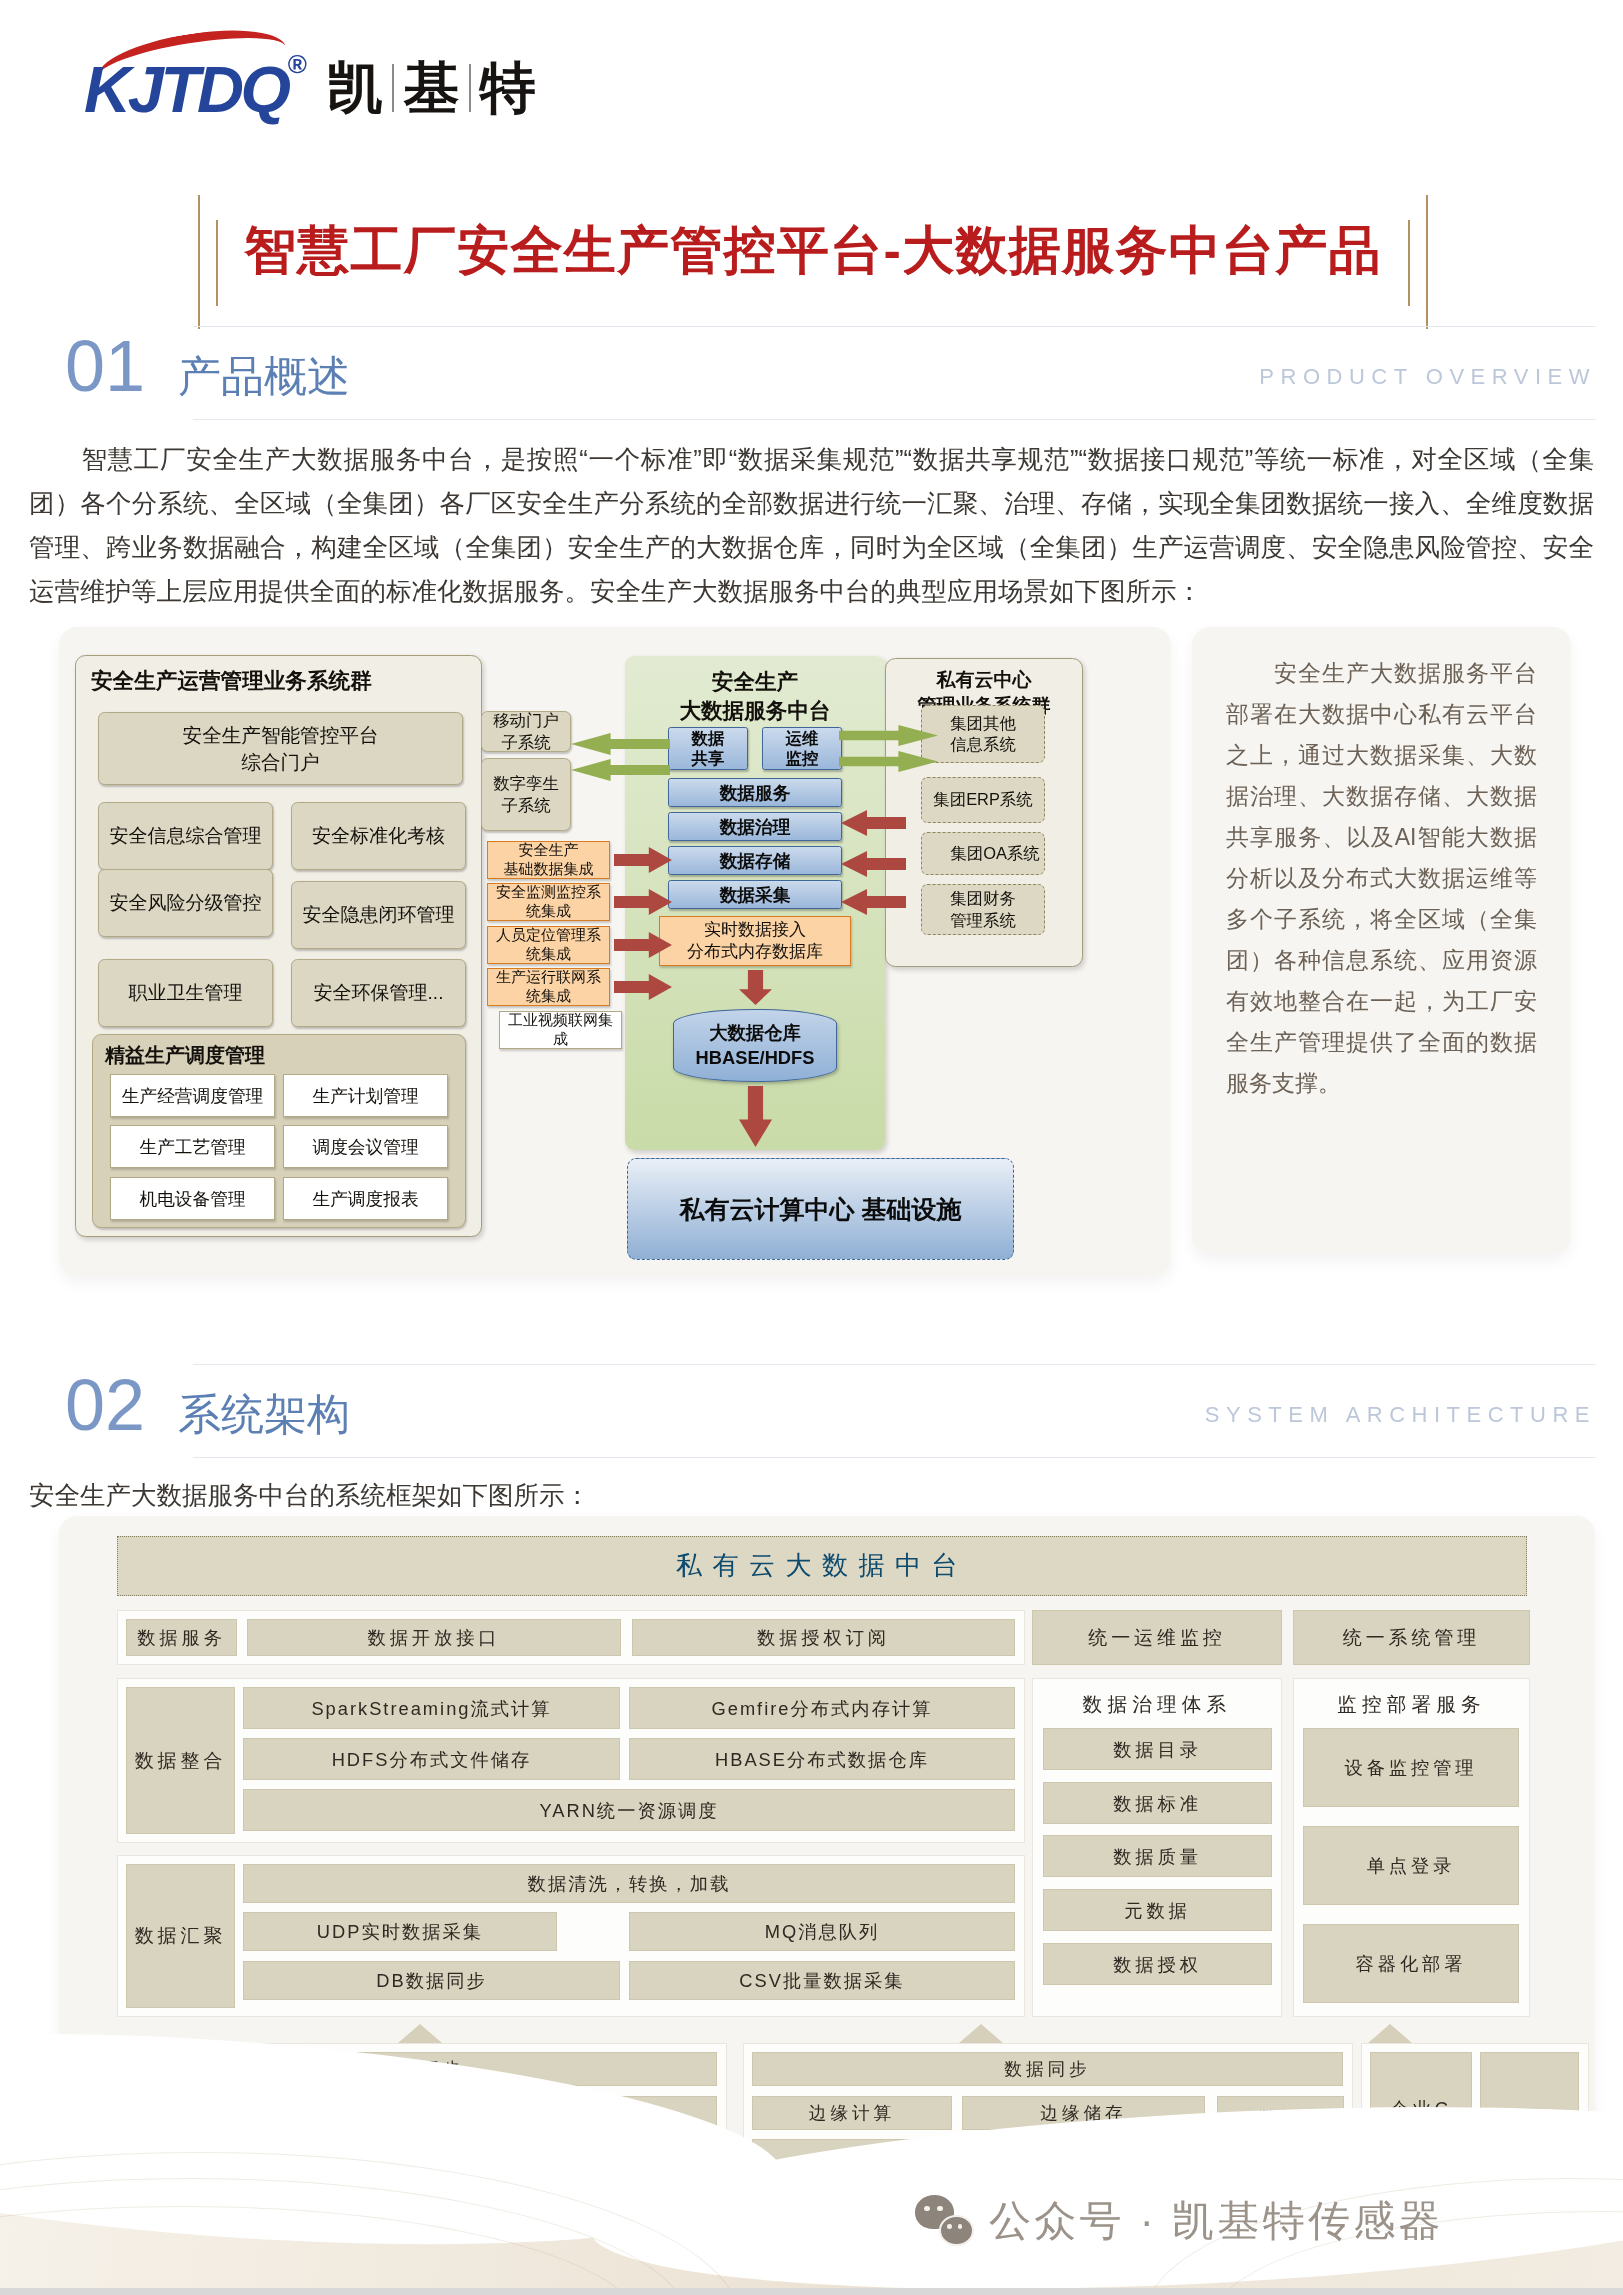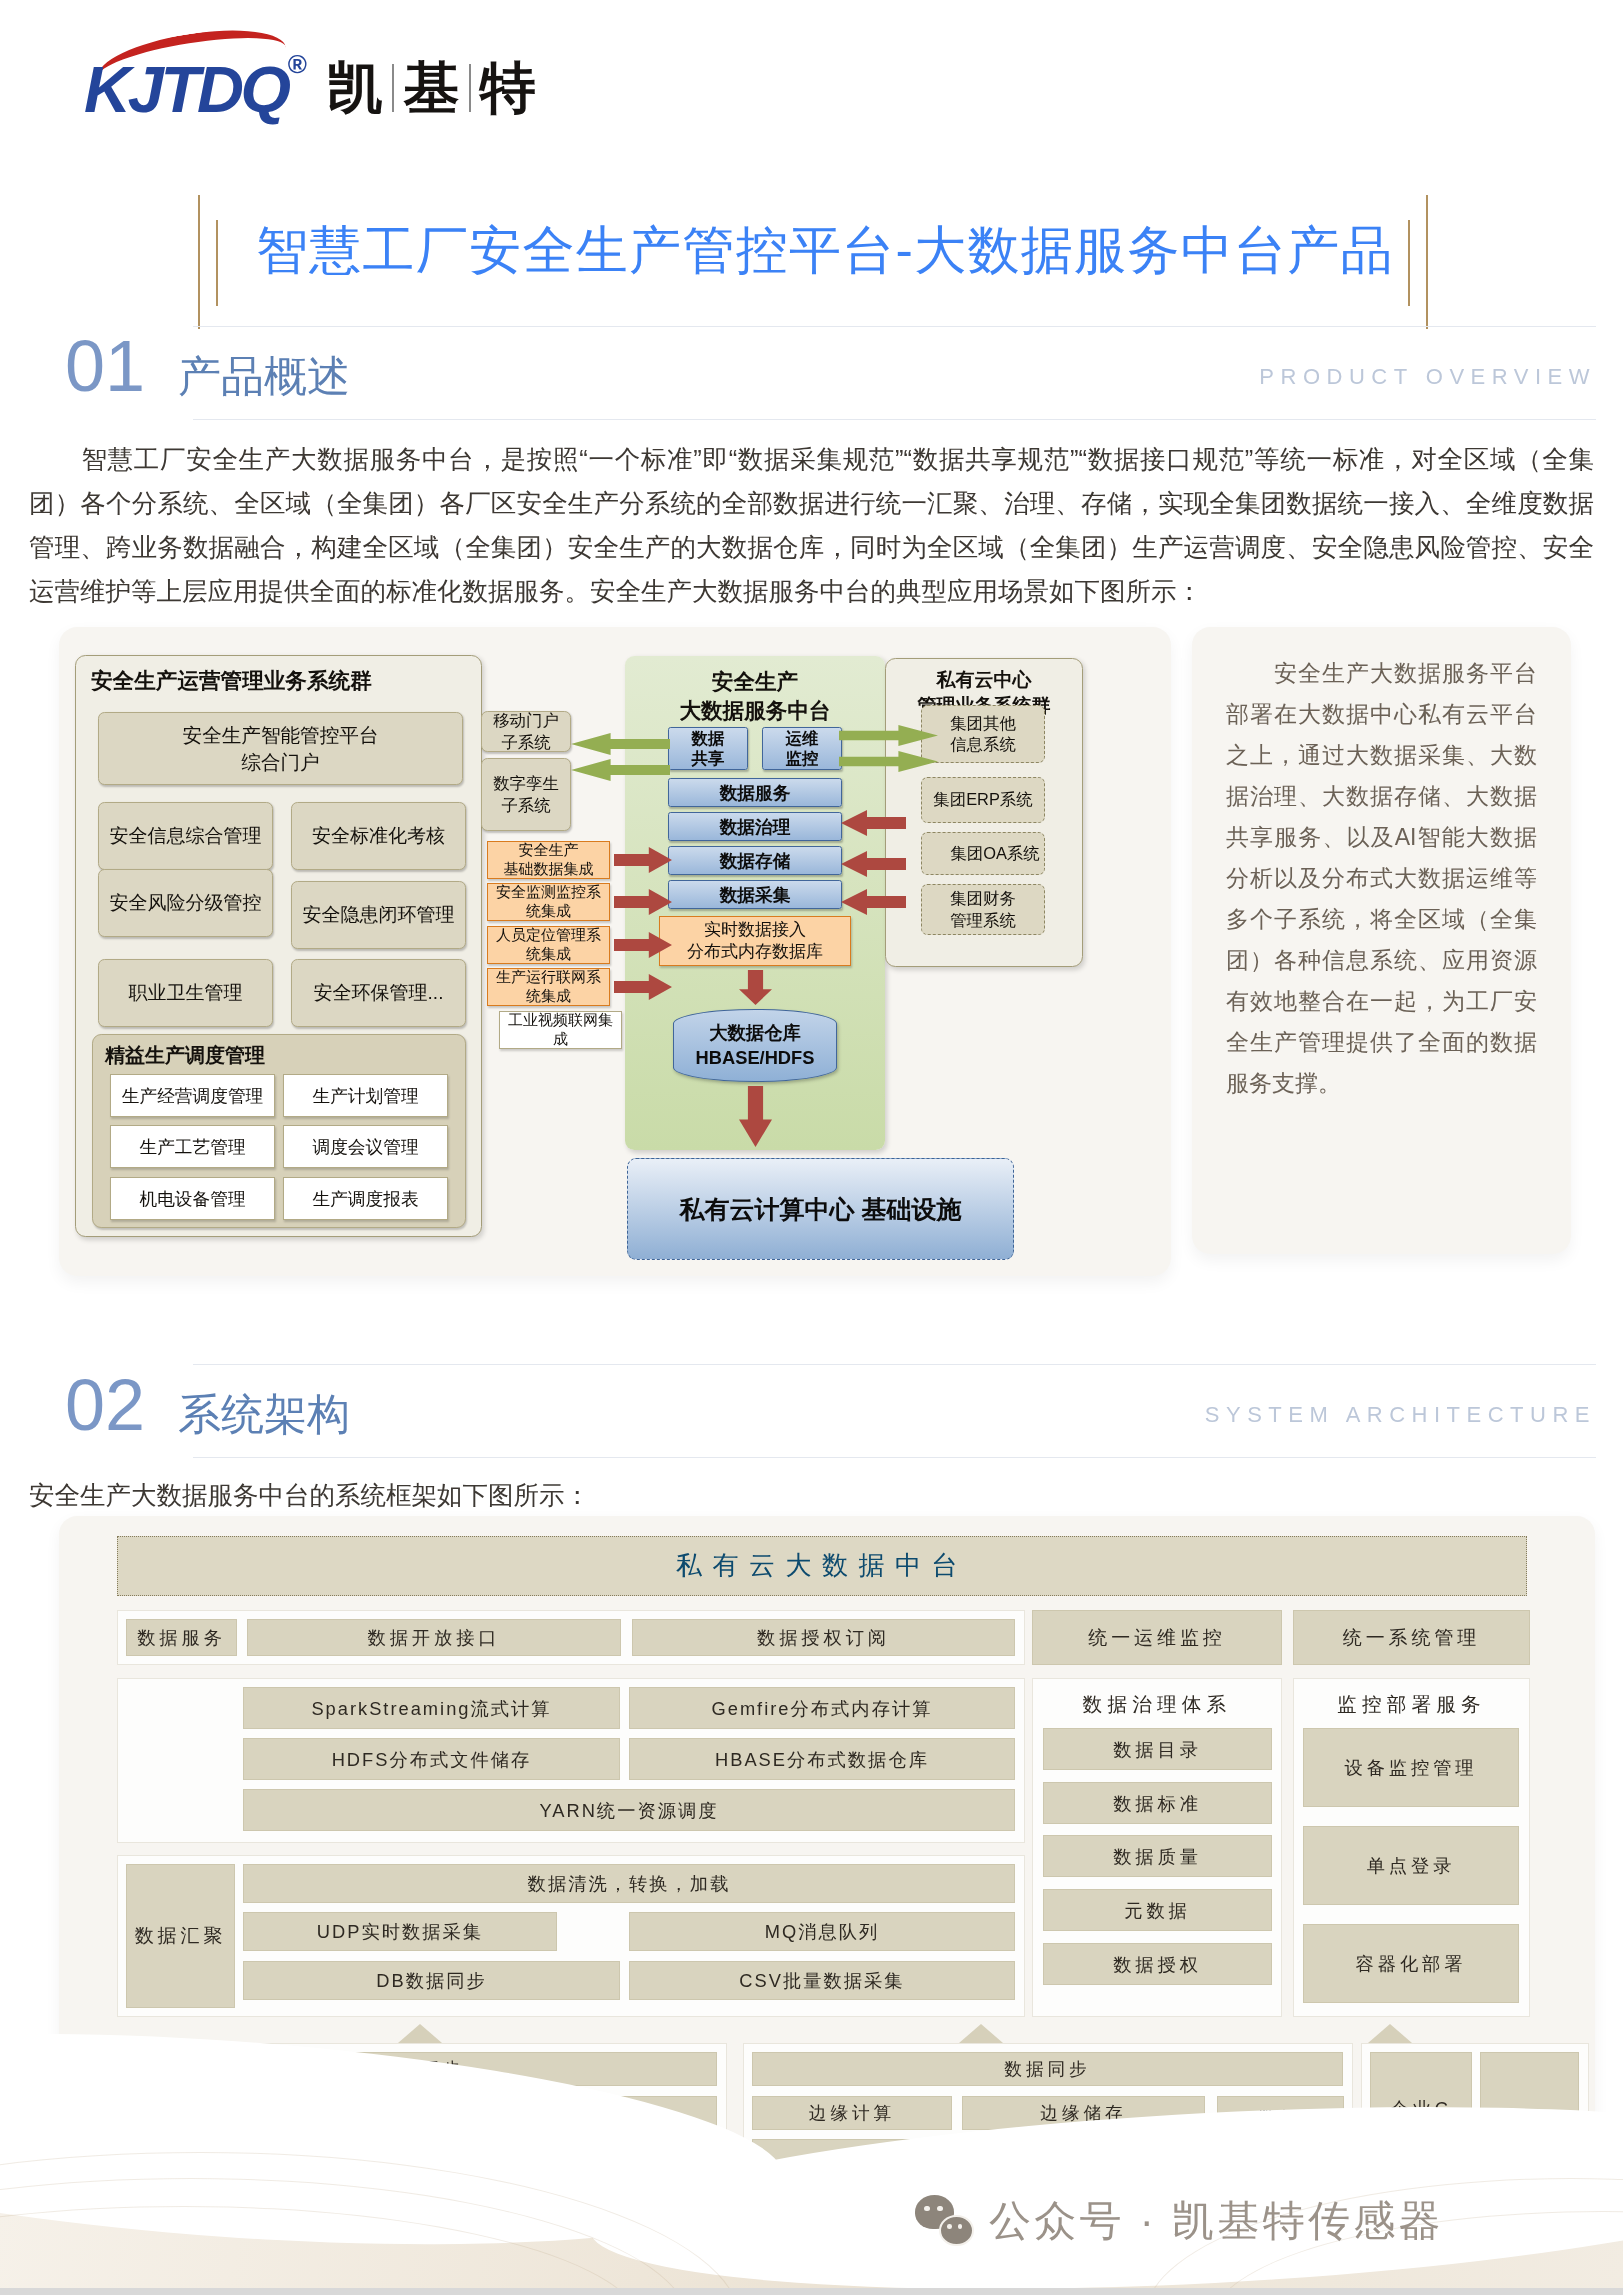--- a/index.html
+++ b/index.html
@@ -9,21 +9,21 @@
   .pre{white-space:pre-line;}
 
   
   .logo-en{position:absolute;left:84px;top:51px;font-size:65px;font-style:italic;font-weight:900;color:#24459a;letter-spacing:-3.3px;line-height:1;}
   .logo-reg{font-size:26px;font-style:normal;vertical-align:39px;letter-spacing:0;}
   .logo-swoosh{position:absolute;left:97px;top:34px;width:190px;height:47px;border-top:9.8px solid #c4231f;border-radius:50%;transform:rotate(-9deg);}
   .logo-cn{position:absolute;left:327px;top:60px;display:flex;align-items:center;font-size:56px;font-weight:900;color:#161311;line-height:1;}
   .logo-sep{display:inline-block;width:2px;height:48px;background:#8a8a8a;margin:0 9.2px;}
 
   
-  .banner-title{position:absolute;left:256px;top:216px;font-size:52px;font-weight:400;color:#3b82f6;letter-spacing:1.3px;}
+  .banner-title{position:absolute;left:244px;top:216px;font-size:52px;font-weight:700;color:#b91c1c;letter-spacing:1.3px;}
   .vline{position:absolute;width:2px;background:#b29260;}
 
   
   .hline{position:absolute;height:1.3px;background:#e4e8ef;}
   .sec-num{position:absolute;left:65px;font-size:72px;font-weight:400;color:#7b97c6;line-height:1;}
   .sec-title{position:absolute;left:178px;font-size:43px;font-weight:500;color:#5c80b4;}
   .sec-en{position:absolute;right:27px;font-size:22px;font-weight:400;letter-spacing:6.5px;color:#bcc7d9;}
 
   .paragraph{position:absolute;left:29px;width:1565px;font-size:25.5px;line-height:44px;color:#3d3833;text-align:justify;}
 
@@ -200,20 +200,21 @@
     <div class="b dotbar" style="left:58px;top:19.6px;width:1410px;height:60px;font-size:26px;letter-spacing:10.5px;">私有云大数据中台</div>
 
     <div class="b card" style="left:58px;top:94px;width:908px;height:55px;"></div>
     <div class="b flat" style="left:67px;top:103px;width:111px;height:37px;font-size:18.3px;">数据服务</div>
     <div class="b flat" style="left:188px;top:103px;width:374px;height:37px;font-size:18.3px;">数据开放接口</div>
     <div class="b flat" style="left:573px;top:103px;width:383px;height:37px;font-size:18.3px;">数据授权订阅</div>
     <div class="b flat" style="left:973px;top:94px;width:250px;height:55px;font-size:19px;">统一运维监控</div>
     <div class="b flat" style="left:1234px;top:94px;width:237px;height:55px;font-size:19px;">统一系统管理</div>
 
     <div class="b card" style="left:58px;top:162px;width:908px;height:165px;"></div>
+    <div class="b flat" style="left:67px;top:171px;width:109px;height:147px;font-size:19px;">数据整合</div>
     <div class="b flat" style="left:184px;top:171px;width:377px;height:42px;font-size:18.3px;letter-spacing:2px;">SparkStreaming流式计算</div>
     <div class="b flat" style="left:570px;top:171px;width:386px;height:42px;font-size:18.3px;letter-spacing:2px;">Gemfire分布式内存计算</div>
     <div class="b flat" style="left:184px;top:222px;width:377px;height:42px;font-size:18.3px;letter-spacing:2px;">HDFS分布式文件储存</div>
     <div class="b flat" style="left:570px;top:222px;width:386px;height:42px;font-size:18.3px;letter-spacing:2px;">HBASE分布式数据仓库</div>
     <div class="b flat" style="left:184px;top:273px;width:772px;height:42px;font-size:18.3px;letter-spacing:2px;">YARN统一资源调度</div>
 
     <div class="b card" style="left:58px;top:339px;width:908px;height:162px;"></div>
     <div class="b flat" style="left:67px;top:348px;width:109px;height:144px;font-size:19px;">数据汇聚</div>
     <div class="b flat" style="left:184px;top:348px;width:772px;height:39px;font-size:18.3px;letter-spacing:2px;">数据清洗，转换，加载</div>
     <div class="b flat" style="left:184px;top:396px;width:314px;height:39px;font-size:18.3px;letter-spacing:2px;">UDP实时数据采集</div>

